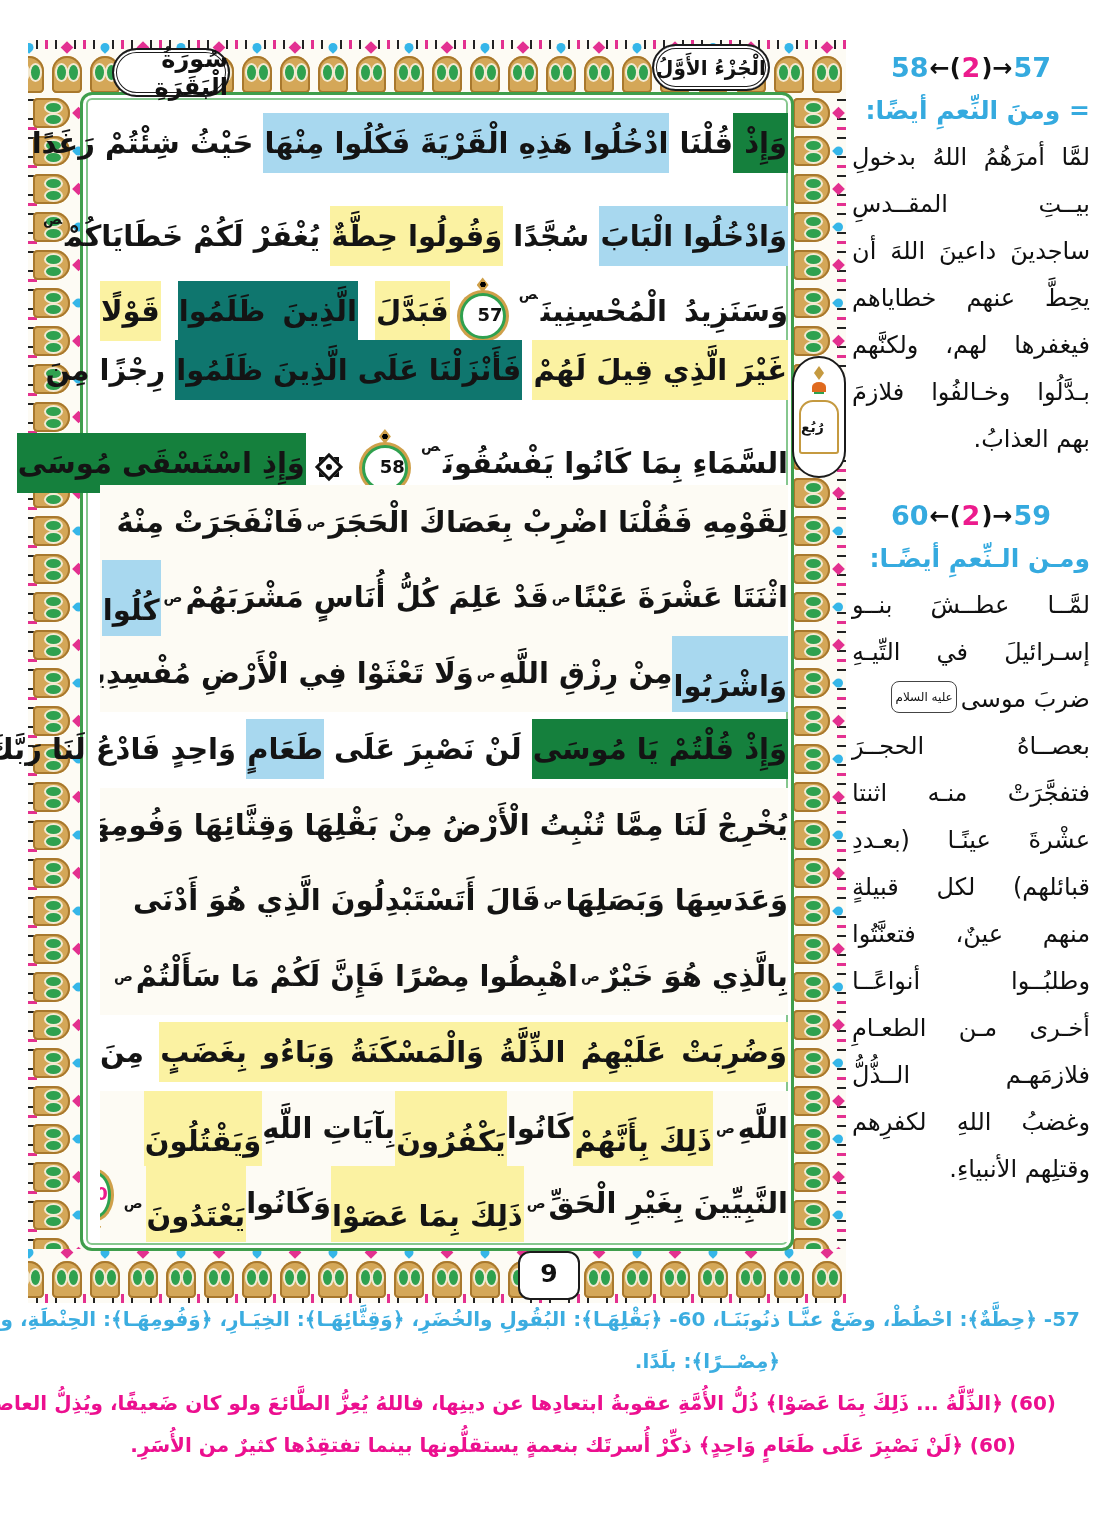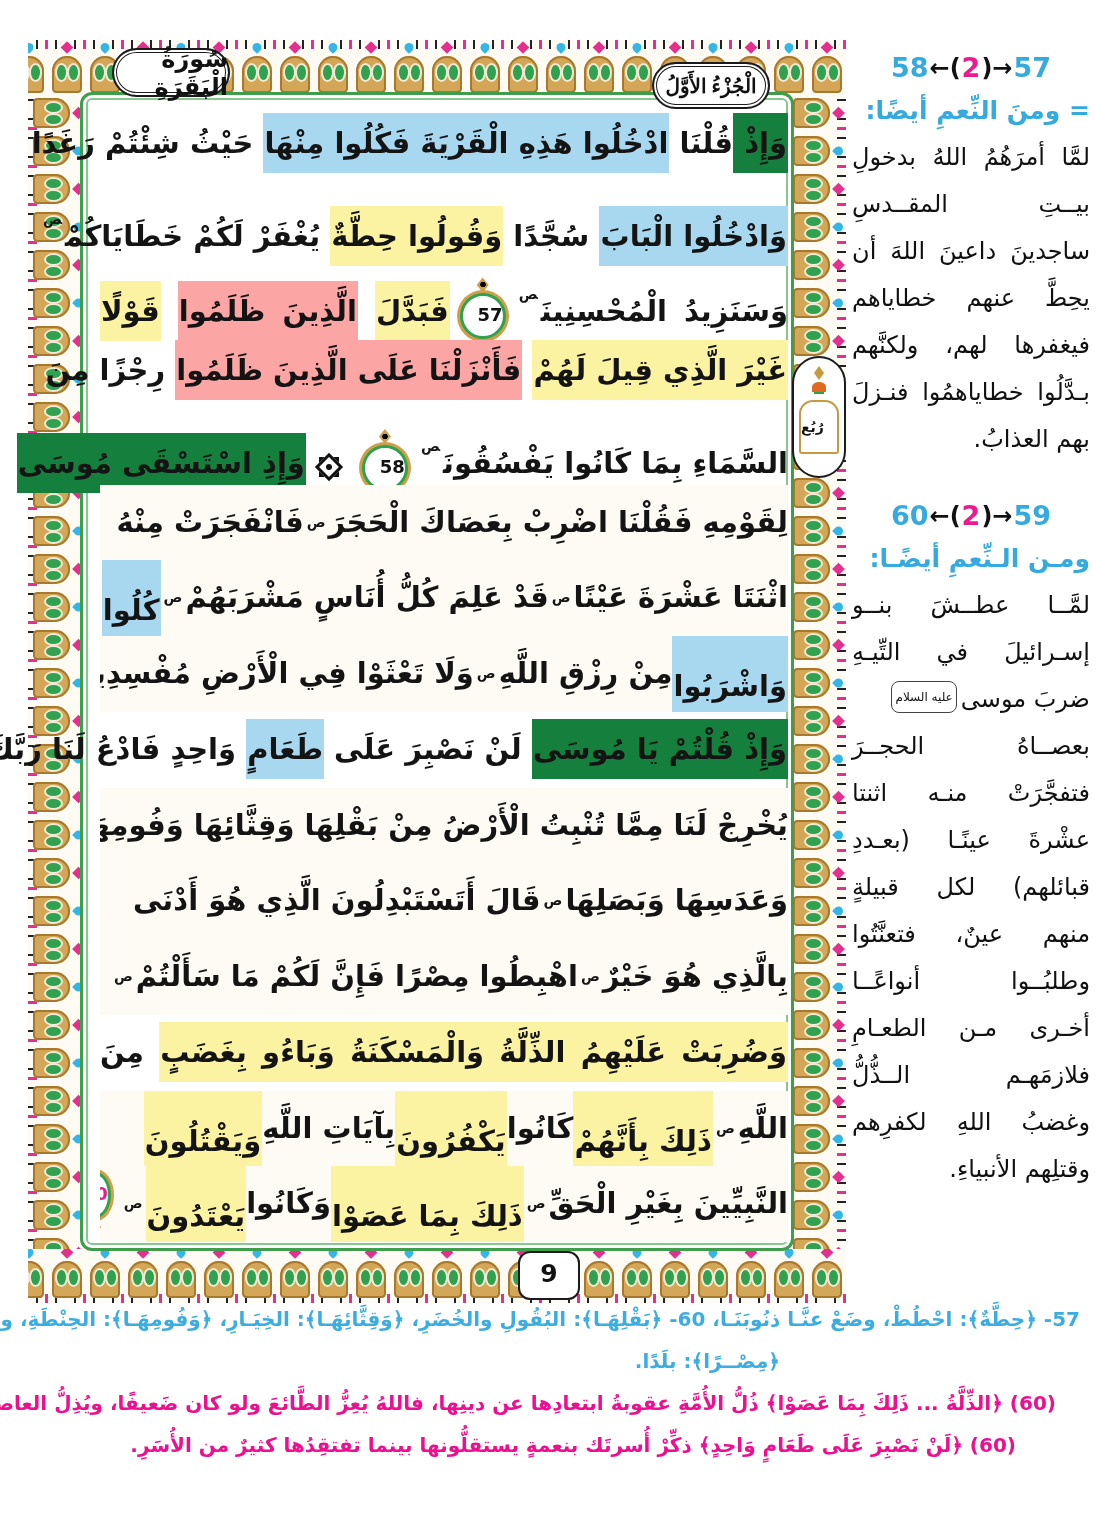--- a/index.html
+++ b/index.html
@@ -41,21 +41,21 @@
 
   .green-frame{position:absolute;inset:52px;border:3px solid #3f9e4c;border-radius:12px;
      box-shadow:inset 0 0 0 3px #ffffff,inset 0 0 0 5px #86c78e;background:transparent;z-index:1;}
 
   
   .cartouche{position:absolute;background:#fff;border:2px solid #1b1b1b;border-radius:26px;
      box-shadow:inset 0 0 0 2px #fff,inset 0 0 0 3px #1b1b1b;
      display:flex;align-items:center;justify-content:center;z-index:4;
      font-weight:bold;color:#111;}
   .surah-cartouche{left:112px;top:48px;width:114px;height:45px;font-size:24px;}
-  .juz-cartouche{left:652px;top:62px;width:114px;height:43px;font-size:20px;font-family:Liberation Serif, serif;}
+  .juz-cartouche{left:652px;top:44px;width:114px;height:43px;font-size:20px;}
 
   .rub-tab{position:absolute;left:792px;top:356px;width:54px;height:122px;background:#fff;
      border:2px solid #1b1b1b;border-radius:27px;z-index:5;display:flex;flex-direction:column;
      align-items:center;justify-content:flex-start;padding-top:8px;box-sizing:border-box;}
   .rub-diamond{width:10px;height:14px;background:#c59a40;
      clip-path:polygon(50% 0,100% 50%,50% 100%,0 50%);}
   .rub-orn{width:14px;height:10px;margin-top:2px;background:#e06a1f;border-radius:50% 50% 0 0;
      box-shadow:0 4px 0 -2px #2fa14f;}
   .rub-arch{margin-top:8px;width:36px;height:50px;border:2px solid #c59a40;
      border-radius:14px 14px 3px 3px;display:flex;align-items:center;justify-content:flex-end;
@@ -66,21 +66,21 @@
      display:flex;flex-direction:column;}
   .q-line{position:relative;flex:1;height:75.7px;line-height:75.7px;font-size:29px;font-weight:bold;
      color:#141414;text-align:justify;text-align-last:justify;white-space:nowrap;}
   .q-line.band::aback{}
   .q-line.band::before{content:"";position:absolute;left:-10px;right:-10px;top:0;bottom:0;
      background:#e4f1f8;z-index:-1;}
   .hl{padding:13px 1px;}
   .hl-blue{background:#a8d8ef;}
   .hl-yel{background:#fbf2a2;}
   .hl-pink{background:#15803d;}
-  .hl-gray{background:#fca5a5;}
+  .hl-gray{background:#0f766e;}
   .sup{font-size:14px;vertical-align:22px;margin:0 3px;font-weight:bold;}
   .verse-badge{display:inline-block;width:40px;height:40px;border-radius:50%;background:#fff;
      border:3px solid #2fa14f;box-shadow:0 0 0 3px #cfa04a;text-align:center;line-height:37px;
      font-size:18px;font-weight:bold;vertical-align:middle;margin:6px 10px 0 10px;position:relative;color:#111;}
   .verse-badge::before,.verse-badge::after{content:"";position:absolute;left:50%;width:12px;height:15px;
      background:radial-gradient(circle at 50% 50%,#000 2.5px,#cfa04a 3px);
      clip-path:polygon(50% 0,100% 50%,50% 100%,0 50%);}
   .verse-badge::before{top:-19px;transform:translateX(-50%);}
   .verse-badge::after{bottom:-19px;transform:translateX(-50%);}
   .verse-badge.pink{color:#ec1b8d;}
@@ -748,21 +748,21 @@
         <span class="m-arrow">)→</span>
         <span class="m-num">57</span>
       </div>
       <div class="m-intro">= ومنَ النِّعمِ أيضًا:</div>
       <div class="m-lines" id="m-lines-0">
           <div class="m-line">لمَّا أمرَهُمُ اللهُ بدخولِ</div>
           <div class="m-line">بيــتِ المقــدسِ</div>
           <div class="m-line">ساجدينَ داعينَ اللهَ أن</div>
           <div class="m-line">يحِطَّ عنهم خطاياهم</div>
           <div class="m-line">فيغفرها لهم، ولكنَّهم</div>
-          <div class="m-line">بـدَّلُوا خطاياهمُوا فنـزلَ</div>
+          <div class="m-line">بـدَّلُوا وخـالفُوا فلازمَ</div>
           <div class="m-line nojust">بهم العذابُ.</div>
         </div>
     </section>
 
     <section class="m-sec" id="m-sec2">
       <div class="m-header" dir="ltr">
         <span class="m-num">60</span>
         <span class="m-arrow">←(</span>
         <span class="m-surah">2</span>
         <span class="m-arrow">)→</span>

